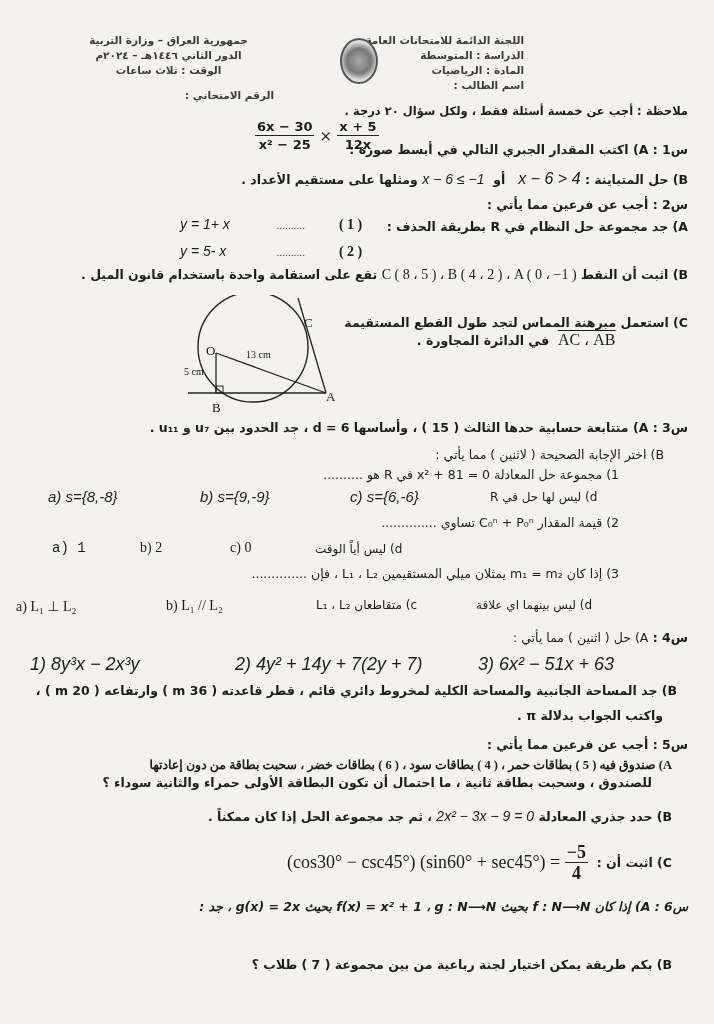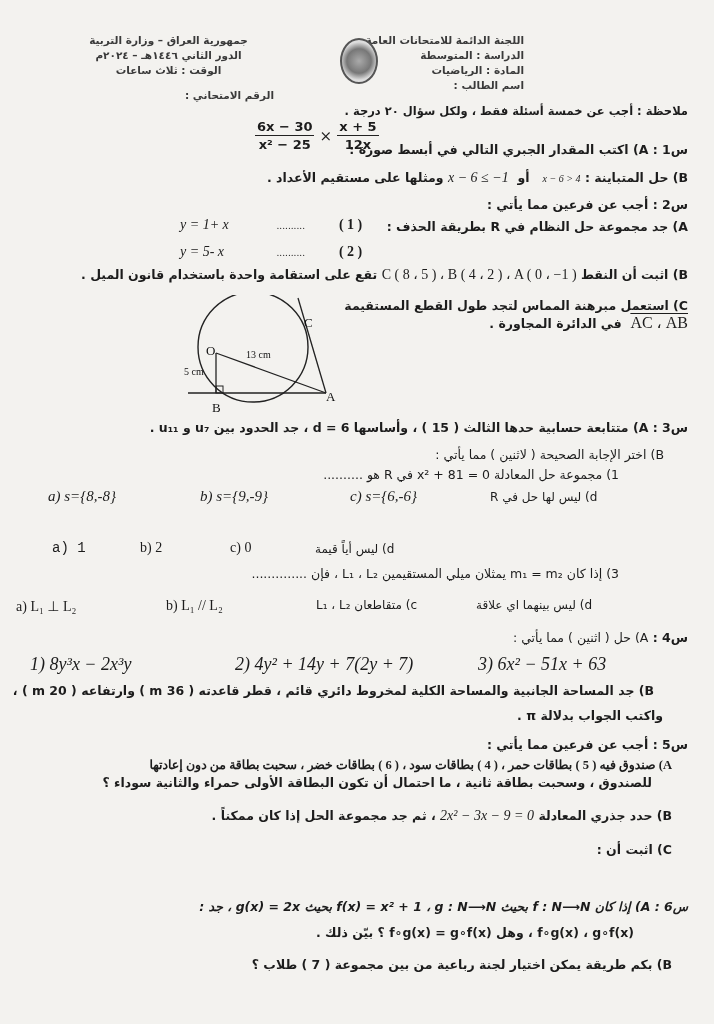--- a/index.html
+++ b/index.html
@@ -9,21 +9,21 @@
     font-family: "DejaVu Serif", serif;
     color: #1c1c1c;
     position: relative;
   }
   .page { position: absolute; left: 0; top: 0; width: 714px; height: 1024px; }
   .ar { direction: rtl; font-family: "DejaVu Sans", sans-serif; font-weight: bold; }
   .abs { position: absolute; white-space: nowrap; }
   .hdr { font-size: 10.5px; color: #3a3a3a; line-height: 15px; }
   .note { font-size: 11.5px; }
   .q { font-size: 12.5px; }
-  .math { font-family: Liberation Serif, serif; font-style: italic; font-weight: normal; direction: ltr; unicode-bidi: isolate; }
+  .math { font-family: Liberation Sans, sans-serif; font-style: italic; font-weight: normal; direction: ltr; unicode-bidi: isolate; }
   .mathR { font-family: "Liberation Serif", serif; font-weight: normal; direction: ltr; unicode-bidi: isolate; }
   .frac { display: inline-flex; flex-direction: column; align-items: center; vertical-align: middle; font-family: "DejaVu Sans", sans-serif; font-size: 13px; font-weight: bold; }
   .frac .num { padding: 0 2px; border-bottom: 1.3px solid #222; line-height: 17px; }
   .frac .den { padding: 0 2px; line-height: 17px; }
   .seal { width: 34px; height: 42px; border-radius: 50%; border: 2px solid #555; background: radial-gradient(circle, #aaa 0%, #777 45%, #ddd 70%); }
 </style>
 </head>
 <body>
 
 <div class="page">
@@ -56,21 +56,21 @@
       <span class="den">x² − 25</span>
     </span>
     <span style="font-size:15px; vertical-align:middle;">×</span>
     <span class="frac">
       <span class="num">x + 5</span>
       <span class="den">12x</span>
     </span>
   </div>
   <div class="abs ar q" style="right:26px; top:170px;">
     <span>B) حل المتباينة :</span>
-    <span class="math" style="font-size:10px;">x − 6 &gt; 4</span>
+    <span class="math" style="font-size:16px;">x − 6 &gt; 4</span>
     &nbsp;&nbsp;<span>أو</span>&nbsp;
     <span class="math" style="font-size:14px;">x − 6 ≤ −1</span>
     <span>ومثلها على مستقيم الأعداد .</span>
   </div>
 
   <div class="abs ar q" style="right:26px; top:197px;">س2 : أجب عن فرعين مما يأتي :</div>
   <div class="abs ar q" style="right:26px; top:219px;">A) جد مجموعة حل النظام في R بطريقة الحذف :</div>
   <div class="abs" style="left:180px; top:216px; direction:ltr; font-size:14px;">
     <span class="math" style="display:inline-block; width:92px;">y = 1+ x</span>
     <span style="font-size:9px; display:inline-block; width:58px;">..........</span>
@@ -79,21 +79,21 @@
   <div class="abs" style="left:180px; top:243px; direction:ltr; font-size:14px;">
     <span class="math" style="display:inline-block; width:92px;">y = 5- x</span>
     <span style="font-size:9px; display:inline-block; width:58px;">..........</span>
     <span class="mathR" style="font-weight:bold;">( 2 )</span>
   </div>
   <div class="abs ar q" style="right:26px; top:266px;">
     <span>B) اثبت أن النقط</span>
     <span class="mathR" style="font-size:14px; direction:rtl;">C ( 8 ، 5 ) ، B ( 4 ، 2 ) ، A ( 0 ، −1 )</span>
     <span>تقع على استقامة واحدة باستخدام قانون الميل .</span>
   </div>
-  <div class="abs ar q" style="right:26px; top:298px; text-align:right;">
+  <div class="abs ar q" style="right:26px; top:315px; text-align:center;">
     <div>C) استعمل مبرهنة المماس لتجد طول القطع المستقيمة</div>
     <div>
       <span class="mathR" style="text-decoration:overline; direction:rtl; font-size:16px;">AC ، AB</span>
       &nbsp;<span>في الدائرة المجاورة .</span>
     </div>
   </div>
 
   <svg class="abs" width="175" height="125" viewBox="0 0 175 125" style="left:180px; top:295px;">
     <circle cx="73" cy="52" r="55" fill="none" stroke="#222" stroke-width="1.4"></circle>
     <line x1="8" y1="98" x2="146" y2="98" stroke="#222" stroke-width="1.3"></line>
@@ -115,59 +115,66 @@
   </div>
   <div class="abs ar q" style="right:50px; top:447px; font-weight:normal;">B) اختر الإجابة الصحيحة ( لاثنين ) مما يأتي :</div>
   <div class="abs ar q" style="right:95px; top:467px; font-weight:normal;">1) مجموعة حل المعادلة x² + 81 = 0 في R هو ..........</div>
   <div class="abs" style="left:30px; top:488px; width:560px; font-size:15px;">
     <span class="math abs" style="left:18px; top:0;">a) s={8,-8}</span>
     <span class="math abs" style="left:170px; top:0;">b) s={9,-9}</span>
     <span class="math abs" style="left:320px; top:0;">c) s={6,-6}</span>
     <span class="ar abs" style="left:460px; top:2px; font-size:12px; font-weight:normal;">d) ليس لها حل في R</span>
   </div>
 
+  <div class="abs ar q" style="right:95px; top:515px; font-weight:normal;">2) قيمة المقدار C₀ⁿ + P₀ⁿ تساوي ..............</div>
   <div class="abs" style="left:30px; top:540px; width:560px; font-size:14px;">
     <span class="mathR abs" style="left:22px; top:0;font-family:Liberation Mono, monospace;">a) 1</span>
     <span class="mathR abs" style="left:110px; top:0;">b) 2</span>
     <span class="mathR abs" style="left:200px; top:0;">c) 0</span>
-    <span class="ar abs" style="left:285px; top:2px; font-size:12px; font-weight:normal;">d) ليس أياً قيمة</span>
+    <span class="ar abs" style="left:285px; top:2px; font-size:12px; font-weight:normal;">d) ليس أياً الوقت</span>
   </div>
 
   <div class="abs ar q" style="right:95px; top:566px; font-weight:normal;">3) إذا كان m₁ = m₂ يمثلان ميلي المستقيمين L₁ ، L₂ ، فإن ..............</div>
   <div class="abs" style="left:16px; top:598px; width:580px; font-size:14px;">
     <span class="mathR abs" style="left:0; top:0;">a) L₁ ⊥ L₂</span>
     <span class="mathR abs" style="left:150px; top:0;">b) L₁ // L₂</span>
     <span class="ar abs" style="left:300px; top:0; font-size:12px; font-weight:normal;">c) متقاطعان L₁ ، L₂</span>
     <span class="ar abs" style="left:460px; top:0; font-size:12px; font-weight:normal;">d) ليس بينهما اي علاقة</span>
   </div>
 
   <div class="abs ar q" style="right:26px; top:630px;">
     <span>س4 :</span>
     <span style="font-weight:normal;">A) حل ( اثنين ) مما يأتي :</span>
   </div>
   <div class="abs" style="left:30px; top:654px; width:620px; font-size:18px;">
     <span class="math abs" style="left:0; top:0;">1) 8y³x − 2x³y</span>
     <span class="math abs" style="left:205px; top:0;">2) 4y² + 14y + 7(2y + 7)</span>
     <span class="math abs" style="left:448px; top:0;">3) 6x² − 51x + 63</span>
   </div>
-  <div class="abs ar q" style="right:60px; top:683px;">B) جد المساحة الجانبية والمساحة الكلية لمخروط دائري قائم ، قطر قاعدته ( 36 m ) وارتفاعه ( 20 m ) ،</div>
+  <div class="abs ar q" style="right:37px; top:683px;">B) جد المساحة الجانبية والمساحة الكلية لمخروط دائري قائم ، قطر قاعدته ( 36 m ) وارتفاعه ( 20 m ) ،</div>
   <div class="abs ar q" style="right:51px; top:708px;text-align:right;">واكتب الجواب بدلالة π .</div>
 
   <div class="abs ar q" style="right:26px; top:737px;">س5 : أجب عن فرعين مما يأتي :</div>
   <div class="abs ar q" style="right:42px; top:757px;font-family:Liberation Serif, serif;">A) صندوق فيه ( 5 ) بطاقات حمر ، ( 4 ) بطاقات سود ، ( 6 ) بطاقات خضر ، سحبت بطاقة من دون إعادتها</div>
   <div class="abs ar q" style="right:62px; top:775px;">للصندوق ، وسحبت بطاقة ثانية ، ما احتمال أن تكون البطاقة الأولى حمراء والثانية سوداء ؟</div>
   <div class="abs ar q" style="right:42px; top:808px;">
     <span>B) حدد جذري المعادلة</span>
     <span class="math" style="font-size:14px;">2x² − 3x − 9 = 0</span>
     <span>، ثم جد مجموعة الحل إذا كان ممكناً .</span>
   </div>
   <div class="abs ar q" style="right:42px; top:842px; display:flex; align-items:center;">
     <span>C) اثبت أن :</span>&nbsp;&nbsp;
+    <span class="mathR" style="display:inline-flex; align-items:center; font-size:18px; direction:ltr;">
+      <span>(cos30° − csc45°) (sin60° + sec45°) =</span>&nbsp;
+      <span class="frac" style="font-family:'Liberation Serif', serif; font-size:18px;">
+        <span class="num" style="line-height:20px;">−5</span>
+        <span class="den" style="line-height:20px;">4</span>
+      </span>
+    </span>
   </div>
 
   <div class="abs ar q" style="right:26px; top:899px;font-style:italic;">
     <span>س6 :</span>
     <span>A) إذا كان f : N⟶N بحيث f(x) = x² + 1 ، g : N⟶N بحيث g(x) = 2x ، جد :</span>
   </div>
-  <div class="abs ar q" style="right:80px; top:925px;">f∘g(x) ، g∘f(x) ، وهل f∘g(x) = g∘f(x) ؟ بيّن ذلك .</div>
   <div class="abs ar q" style="right:42px; top:957px;">B) بكم طريقة يمكن اختيار لجنة رباعية من بين مجموعة ( 7 ) طلاب ؟</div>
 
 </div>
 
 </body></html>

